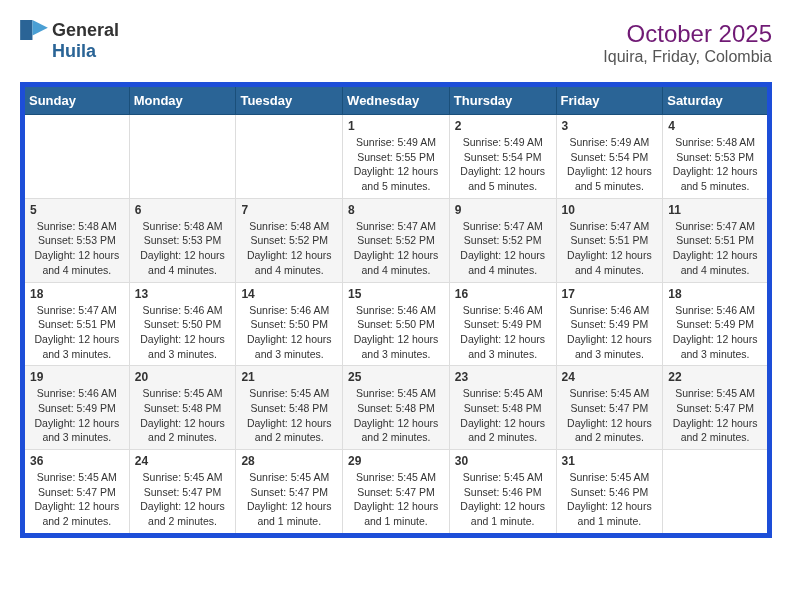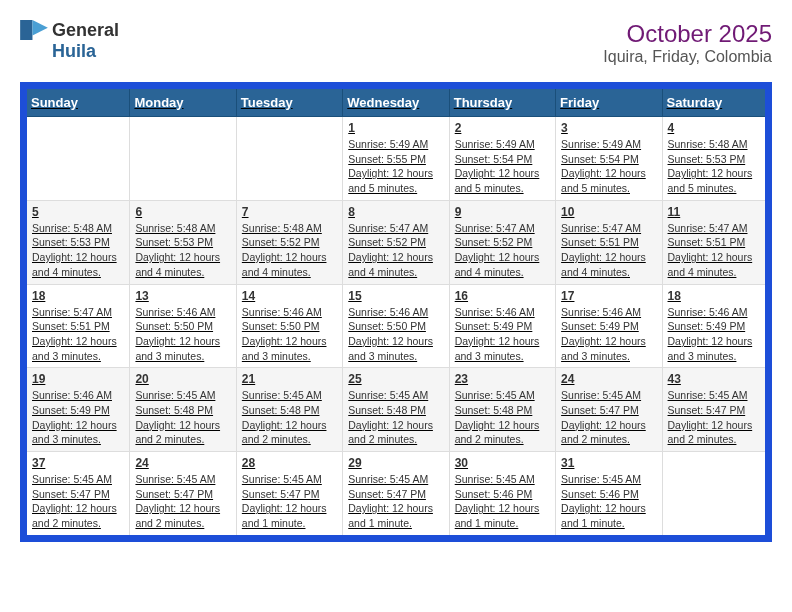--- a/index.html
+++ b/index.html
@@ -33,22 +33,21 @@
       font-weight: normal;
       color: #701a75;
     }
     .location-title {
       font-size: 16px;
       color: #555;
     }
     .calendar-table {
       width: 100%;
       border-collapse: collapse;
-      border: 7px solid #1d4ed8;
-      text-decoration: underline;
+      border: 5px solid #1d4ed8;
     }
     .calendar-table th {
       background-color: #2a6496;
       color: #fff;
       font-size: 13px;
       font-weight: bold;
       padding: 6px 4px;
       text-align: left;
       border: 1px solid #1a4f7a;
     }
@@ -71,20 +70,21 @@
     .day-num {
       font-weight: bold;
       font-size: 12px;
       display: block;
       margin-bottom: 2px;
     }
     .day-info {
       font-size: 10.5px;
       line-height: 1.4;
       color: #333;
+      text-align: center;
     }
     .empty-cell {
       background-color: #fff;
     }
   </style>
 </head>
 <body>
 
 <div class="header-area">
   <div class="logo">
@@ -288,30 +288,30 @@
 and 2 minutes.</div>
         </td>
         <td>
           <span class="day-num">24</span>
           <div class="day-info" style="white-space: pre-line;">Sunrise: 5:45 AM
 Sunset: 5:47 PM
 Daylight: 12 hours
 and 2 minutes.</div>
         </td>
         <td>
-          <span class="day-num">43</span>
+          <span class="day-num">22</span>
           <div class="day-info" style="white-space: pre-line;">Sunrise: 5:45 AM
 Sunset: 5:47 PM
 Daylight: 12 hours
 and 2 minutes.</div>
         </td>
       </tr>
       <tr>
         <td>
-          <span class="day-num">37</span>
+          <span class="day-num">36</span>
           <div class="day-info" style="white-space: pre-line;">Sunrise: 5:45 AM
 Sunset: 5:47 PM
 Daylight: 12 hours
 and 2 minutes.</div>
         </td>
         <td>
           <span class="day-num">24</span>
           <div class="day-info" style="white-space: pre-line;">Sunrise: 5:45 AM
 Sunset: 5:47 PM
 Daylight: 12 hours

